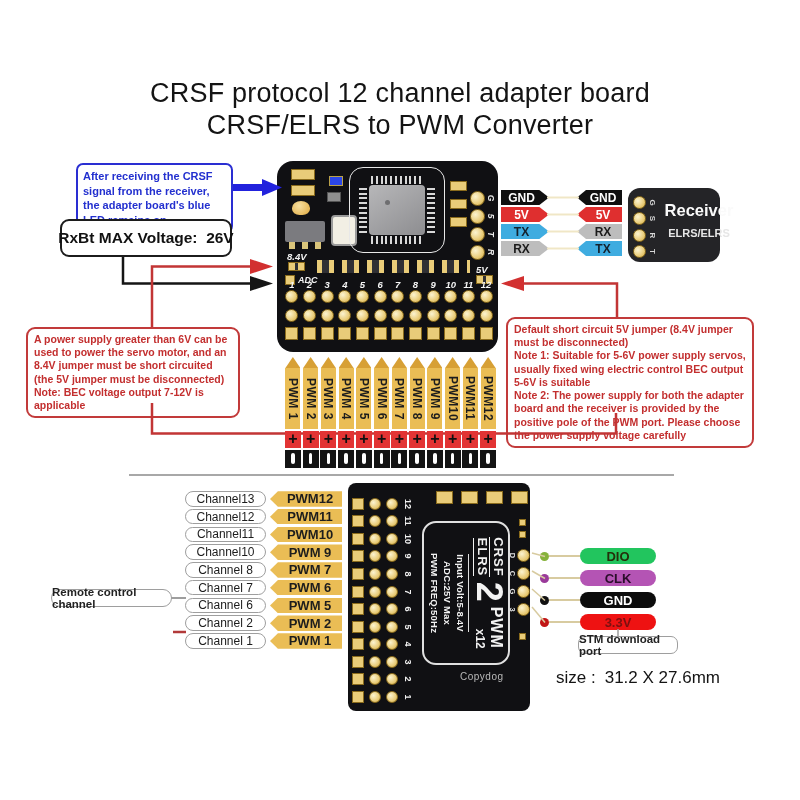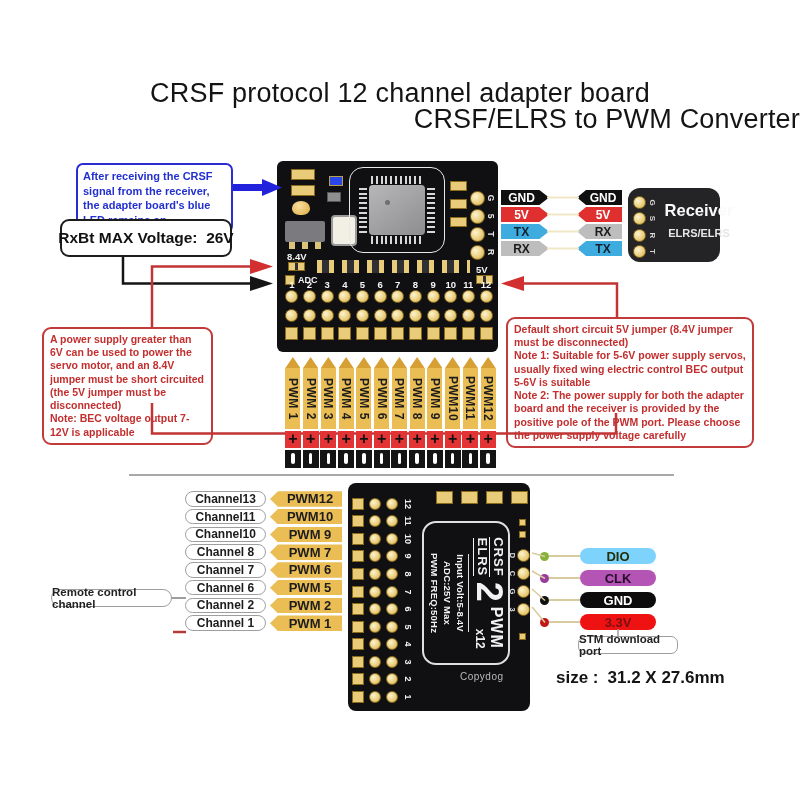--- a/index.html
+++ b/index.html
@@ -2,35 +2,35 @@
 <html><head>
 <meta charset="utf-8">
 <style>
   * { margin:0; padding:0; box-sizing:border-box; }
   body { background:#fff; font-family:"Liberation Sans", sans-serif; }
   .canvas { position:relative; width:800px; height:800px; background:#ffffff; overflow:hidden; }
   .abs { position:absolute; }
 
   
   .title { position:absolute; left:0; width:100%; text-align:center; font-weight:400; color:#141414; font-size:27px; letter-spacing:.2px; }
-  .title1 { top:78px; } .title2 { top:104px;text-align:right; }
+  .title1 { top:78px; } .title2 { top:110px; }
 
   
   .note-blue { position:absolute; left:76px; top:163px; width:157px; border:2px solid #2a2ed2; border-radius:7px; padding:4px 5px; color:#2330cf; font-size:11px; font-weight:700; line-height:1.32; }
   .note-rxbt { position:absolute; left:60px; top:219px; width:172px; height:38px; border:2.5px solid #1c1c1c; border-radius:9px; background:#fff; display:flex; align-items:center; justify-content:center; font-size:15.5px; font-weight:700; color:#111; white-space:pre; }
   .note-red { position:absolute; border:2px solid #c23a3a; border-radius:9px; background:#fff; color:#c32f2f; font-size:10.5px; font-weight:600; line-height:1.26; padding:4px 6px; white-space:pre-line; }
-  .note-red-left { left:42px; top:327px; width:171px; }
+  .note-red-left { left:26px; top:327px; width:214px; }
   .note-red-right { left:506px; top:317px; width:248px; }
   .note-attention { position:absolute; left:82px; top:616px; width:92px; border:2px solid #b23a3a; border-radius:10px; background:#fff; color:#cc2a2a; font-size:11px; font-weight:700; line-height:1.35; padding:7px 3px; text-align:center; }
   .note-remote { position:absolute; left:51px; top:589px; width:121px; height:18px; border:1.5px solid #9e9e9e; border-radius:9px; background:#fff; display:flex; align-items:center; justify-content:center; font-size:11.5px; font-weight:600; color:#222; }
   .note-stm { position:absolute; left:578px; top:636px; width:100px; height:18px; border:1.5px solid #9e9e9e; border-radius:7px; background:#fff; display:flex; align-items:center; justify-content:center; font-size:11.5px; font-weight:600; color:#222; }
-  .size-line { position:absolute; left:556px; top:668px; display:flex; gap:9px; font-size:17px; font-weight:700; color:#141414; }
-
-  
-  .pcb-top { position:absolute; left:277px; top:161px; width:221px; height:191px; background:#101013; border-radius:6px; }
+  .size-line { position:absolute; left:556px; top:668px; display:flex; gap:9px; font-size:17px; font-weight:400; color:#141414; }
+
+  
+  .pcb-top { position:absolute; left:277px; top:161px; width:221px; height:191px; background:#101013; border-radius:16px;font-style:italic; }
   .pcb-bot { position:absolute; left:348px; top:483px; width:182px; height:228px; background:#101013; border-radius:8px; }
   .gold-c { background:radial-gradient(circle at 35% 35%, #fbf3d0, #e9cc79 60%, #c9a43f); border:1.5px solid #8a6b1c; border-radius:50%; flex:none; }
   .gold-s { background:#e9cc79; border:1px solid #8a6b1c; flex:none; }
   .d13 { width:13px; height:13px; } .d12 { width:12px; height:12px; } .d15 { width:15px; height:15px; }
   .s13 { width:13px; height:13px; } .s12 { width:12px; height:12px; }
 
   .qfp-outline { position:absolute; left:72px; top:6px; width:96px; height:86px; border:1.5px solid #e8e8e8; border-radius:14px; }
   .qfp { position:absolute; left:82px; top:15px; width:76px; height:68px; }
   .qfp-body { position:absolute; left:10px; top:9px; width:56px; height:50px; background:linear-gradient(145deg,#b7b7b9,#8d8d90); border-radius:4px; }
   .qfp-dot { position:absolute; left:16px; top:15px; width:5px; height:5px; border-radius:50%; background:#6e6e70; }
@@ -87,21 +87,21 @@
   .pwm-body { width:15px; height:61px; background:#eabd55; display:flex; align-items:center; justify-content:center; writing-mode:vertical-rl; font-size:12px; font-weight:700; color:#1d1d1d; letter-spacing:.5px; }
   .pwm-plus { width:16px; height:17.5px; margin-top:1.5px; background:#e23434; display:flex; align-items:center; justify-content:center; color:#101010; font-size:16px; font-weight:700; line-height:1; }
   .pwm-bar { width:16px; height:17.5px; margin-top:2px; background:#141414; display:flex; align-items:center; justify-content:center; }
   .pwm-bar i { display:block; width:3.5px; height:11px; background:#fff; border-radius:2px; }
 
   .divider { position:absolute; left:129px; top:474px; width:545px; height:2px; background:#a8a8a8; }
 
   
   .ch-rows { position:absolute; left:185px; top:490px; }
   .ch-row { display:flex; align-items:center; height:17.75px; }
-  .ch-box { width:81px; height:15.5px; border:1.5px solid #9e9e9e; border-radius:9px; background:#fff; display:flex; align-items:center; justify-content:center; font-size:12px; font-weight:700; color:#1c1c1c; }
+  .ch-box { width:81px; height:15.5px; border:1.5px solid #9e9e9e; border-radius:9px; background:#fff; display:flex; align-items:center; justify-content:center; font-size:12px; font-weight:400; color:#1c1c1c; }
   .ch-arrow { width:72px; height:15.5px; margin-left:4px; background:#eabd55; clip-path:polygon(11% 0,100% 0,100% 100%,11% 100%,0 50%); display:flex; align-items:center; justify-content:center; padding-left:8px; font-size:13px; font-weight:700; color:#1d1d1d; }
 
   
   .bot-toppads { position:absolute; left:88px; top:8px; display:flex; gap:8px; }
   .bot-toppads span { width:17px; height:13px; }
   .bot-rows { position:absolute; left:4px; top:12px; }
   .bot-row { display:flex; align-items:center; height:17.55px; gap:5px; }
   .bot-num { display:inline-block; transform:rotate(90deg); color:#f0f0f0; font-size:9px; font-weight:700; width:10px; text-align:center; }
   .bot-outline { position:absolute; left:74px; top:38px; width:88px; height:144px; border:2px solid #e0e0e0; border-radius:14px; }
   .bot-rot { position:absolute; left:43px; top:67px; width:150px; height:86px; transform:rotate(90deg); color:#f2f2f2; display:flex; flex-direction:column; align-items:center; justify-content:center; }
@@ -470,20 +470,24 @@
 </div>
 
   <div class="divider"></div>
 
   <div class="ch-rows">
   <div class="ch-row">
     <span class="ch-box">Channel13</span>
     <span class="ch-arrow">PWM12</span>
   </div>
 
+  <div class="ch-row">
+    <span class="ch-box">Channel12</span>
+    <span class="ch-arrow">PWM11</span>
+  </div>
 
   <div class="ch-row">
     <span class="ch-box">Channel11</span>
     <span class="ch-arrow">PWM10</span>
   </div>
 
   <div class="ch-row">
     <span class="ch-box">Channel10</span>
     <span class="ch-arrow">PWM 9</span>
   </div>
@@ -655,21 +659,21 @@
     <span class="gold-c d13"></span>
     <span class="bot-progpad-letter">3</span>
   </div>
 </div>
   </div>
 
   <div class="prog-rows">
   <div class="prog-row">
     <span class="prog-dot" style="background: rgb(134, 178, 58);"></span>
     <span class="prog-line"></span>
-    <span class="prog-chip" style="background: #7dd3fc; color: rgb(36, 48, 10);">DIO</span>
+    <span class="prog-chip" style="background: #22c55e; color: rgb(36, 48, 10);">DIO</span>
   </div>
 
   <div class="prog-row">
     <span class="prog-dot" style="background: rgb(154, 58, 154);"></span>
     <span class="prog-line"></span>
     <span class="prog-chip" style="background: rgb(180, 84, 180); color: rgb(42, 13, 42);">CLK</span>
   </div>
 
   <div class="prog-row">
     <span class="prog-dot" style="background: rgb(17, 17, 17);"></span>

